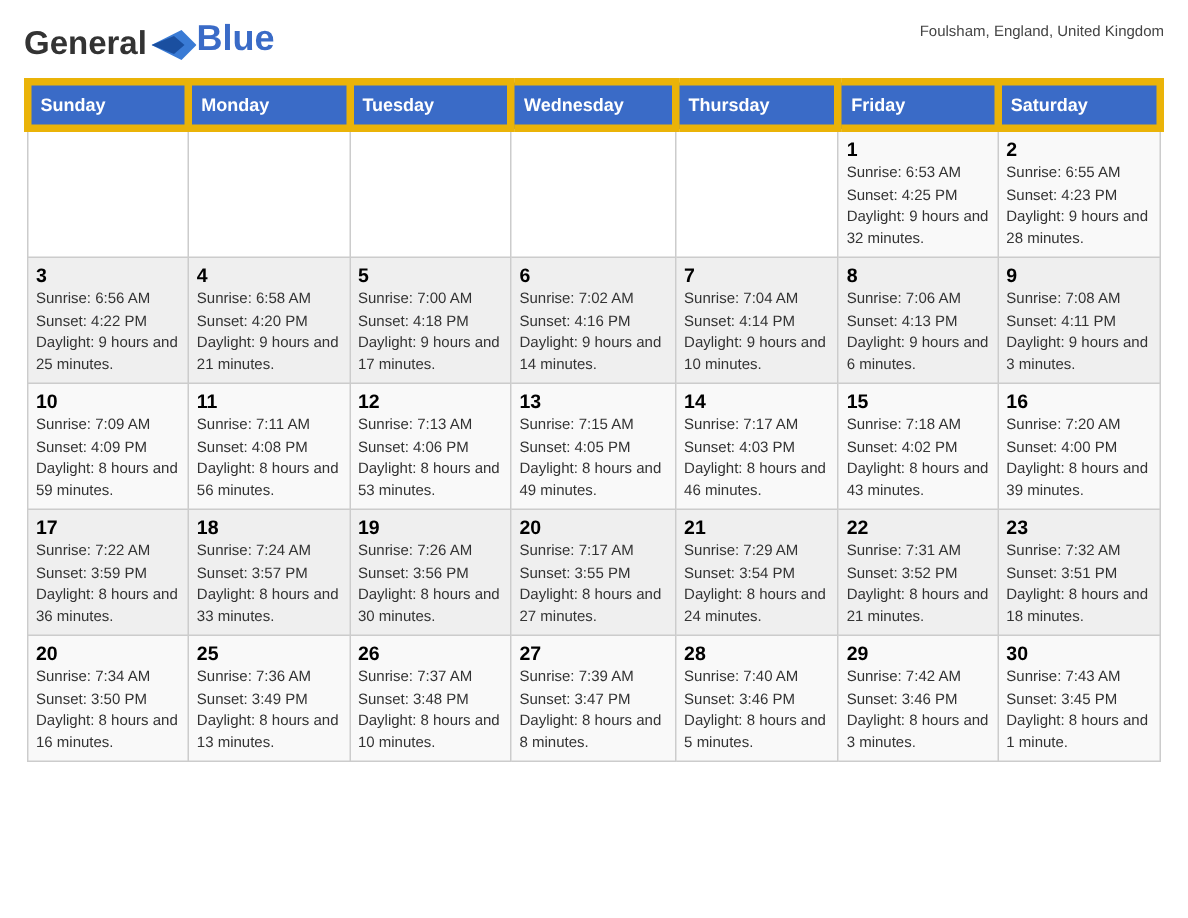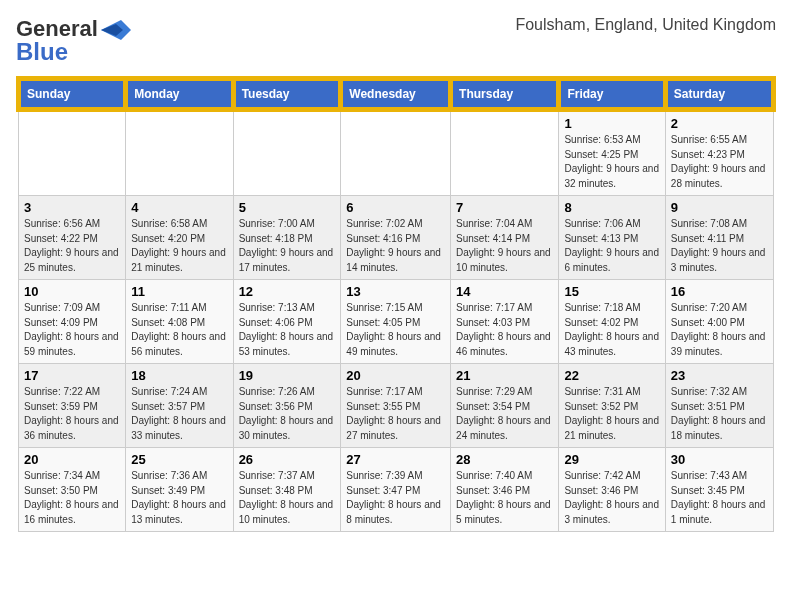--- a/index.html
+++ b/index.html
@@ -11,37 +11,37 @@
       padding: 16px;
     }
     .header {
       display: flex;
       justify-content: space-between;
       align-items: flex-start;
       margin-bottom: 10px;
     }
     .logo {
       display: flex;
-      flex-direction: column;
+      flex-direction: row;
       align-items: flex-start;
     }
     .logo-line {
       display: flex;
       align-items: center;
     }
     .title-block {
       text-align: right;
     }
     .month-title {
       font-size: 36px;
       font-weight: bold;
       color: #222;
     }
     .location {
-      font-size: 16px;
+      font-size: 10px;
       color: #444;
     }
     .calendar {
       width: 100%;
       border-collapse: collapse;
       font-size: 11px;
     }
     .calendar thead th {
       background: #3a6bc7;
       color: #fff;

